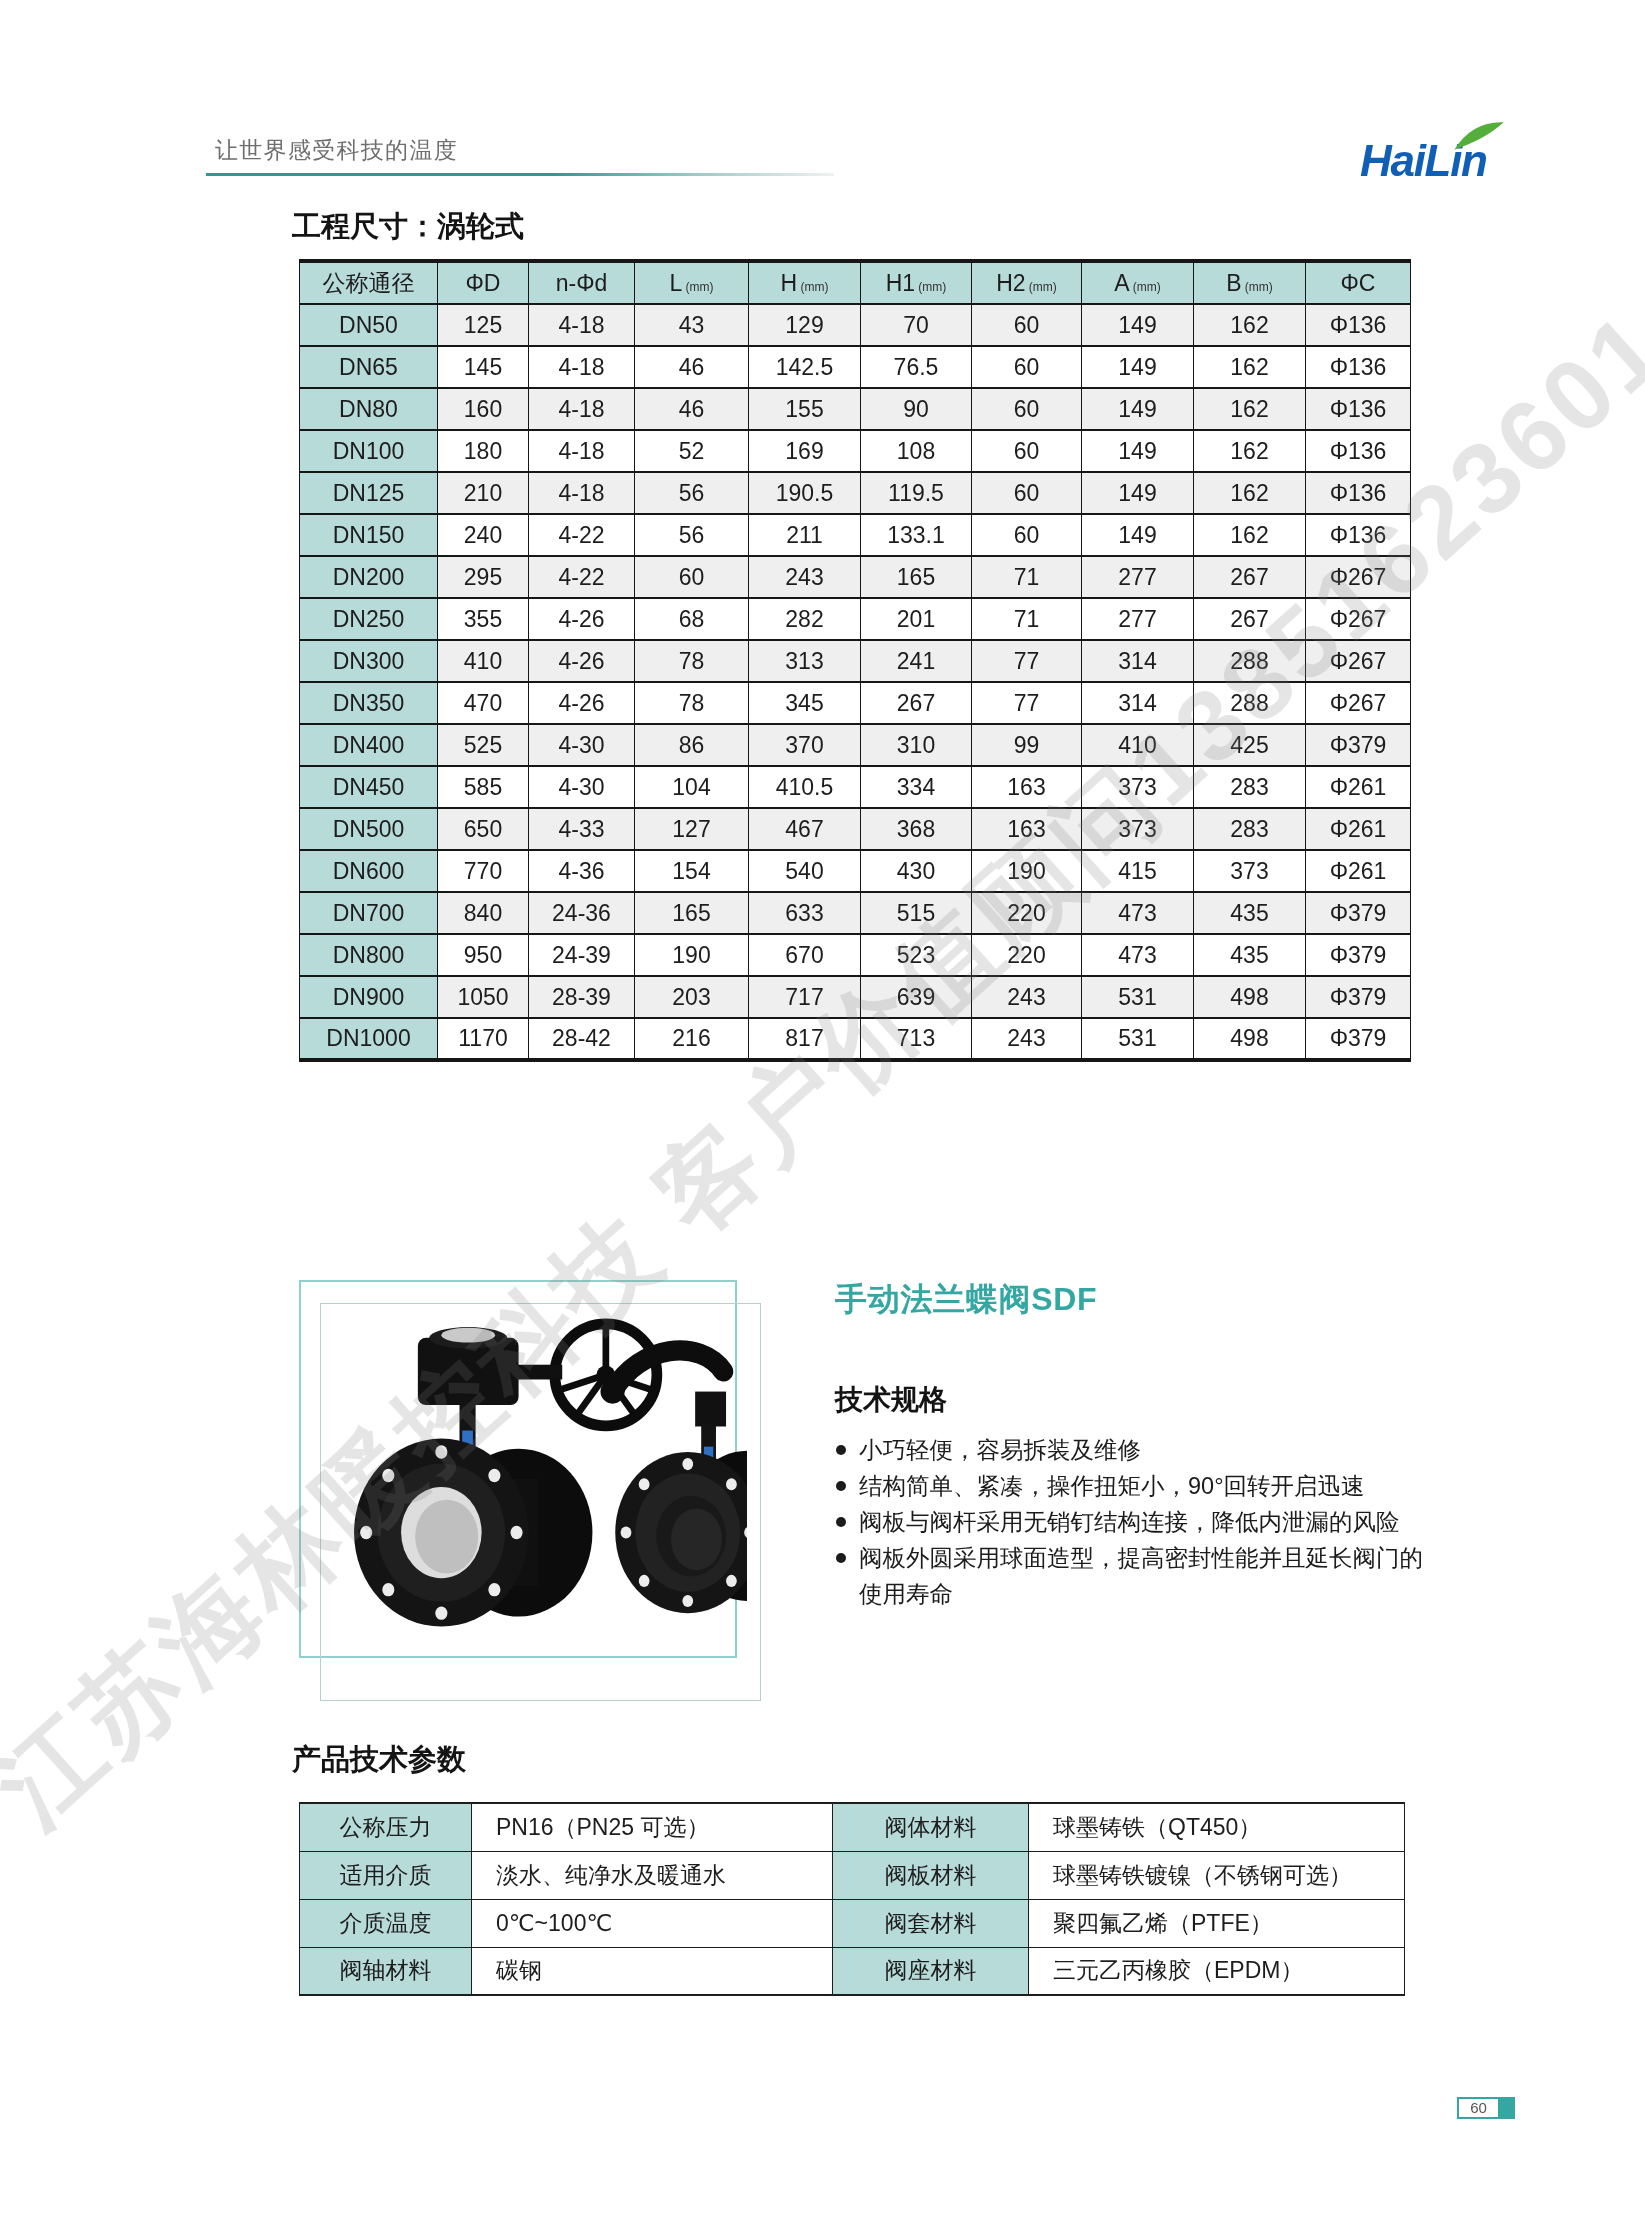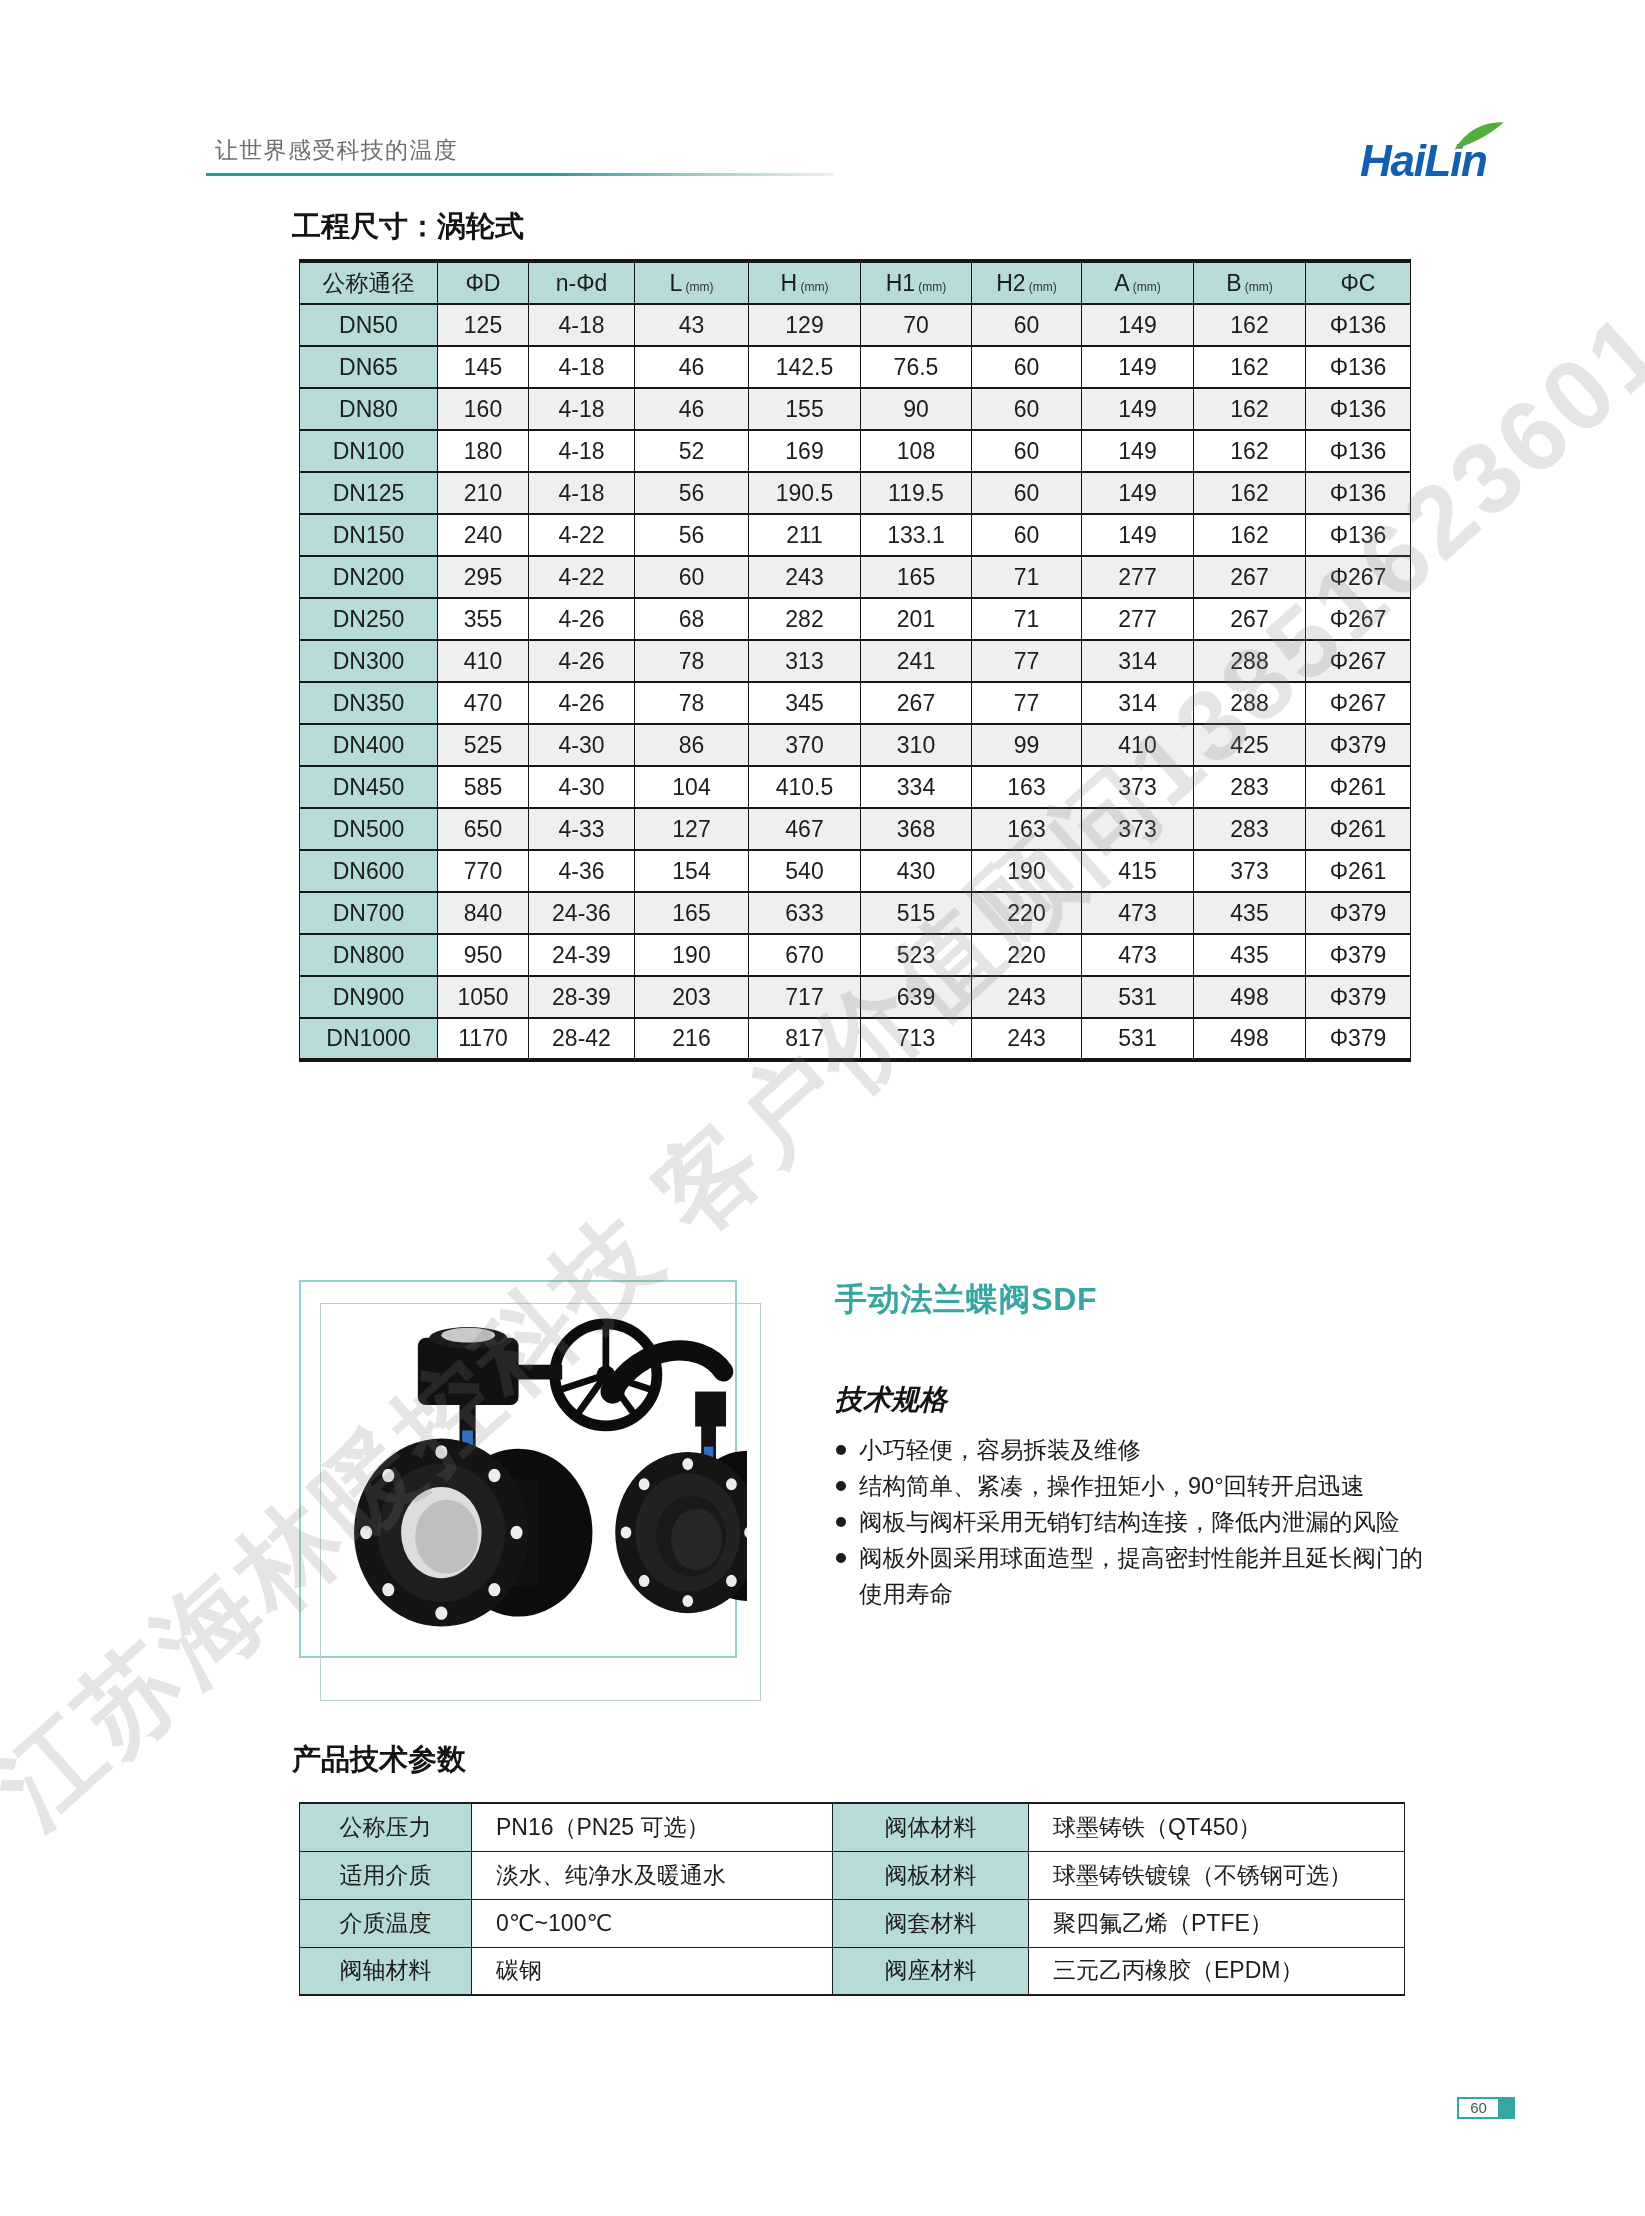--- a/index.html
+++ b/index.html
@@ -49,21 +49,21 @@
   
   .photo-frame-outer{position:absolute;left:299px;top:1280px;width:438px;height:378px;
     border:2px solid var(--teal-light);}
   .photo-frame-inner{position:absolute;left:320px;top:1303px;width:441px;height:398px;
     border:1.3px solid #b9cfcd;background:transparent;}
   .valve-art{position:absolute;left:317px;top:1311px;width:430px;height:376px;}
 
   
   .product-info{position:absolute;left:835px;top:1278px;width:605px;}
   .sdf-title{font-size:32px;font-weight:bold;color:var(--teal);letter-spacing:0.7px;}
-  .specs-heading{margin-top:59px;font-size:28px;font-weight:bold;color:#141414;font-style:italic;}
+  .specs-heading{margin-top:59px;font-size:28px;font-weight:bold;color:#141414;}
   .spec-list{list-style:none;margin-top:13.4px;width:598px;}
   .spec-list li{position:relative;padding-left:24px;font-size:23.5px;line-height:36px;color:#1c1c1c;width:598px;}
   .spec-list li .dot{position:absolute;left:1.3px;top:12.8px;width:10px;height:10px;border-radius:50%;
     background:#1c1c1c;}
 
   
   .params-table{position:absolute;left:299px;top:1802px;width:1105px;
     border-top:2px solid #1d1d1d;border-bottom:2px solid #1d1d1d;}
   .params-table td,.params-table th{border:1.3px solid #1d1d1d;font-weight:normal;
     font-size:23px;color:#1d1d1d;vertical-align:middle;overflow:hidden;white-space:nowrap;}

